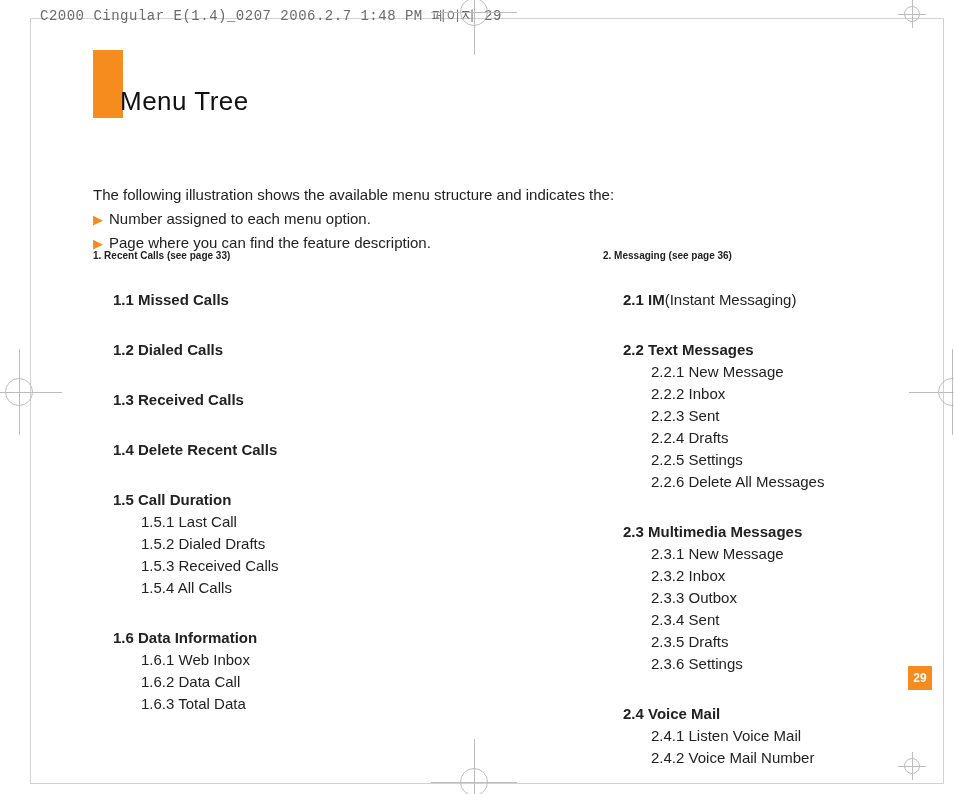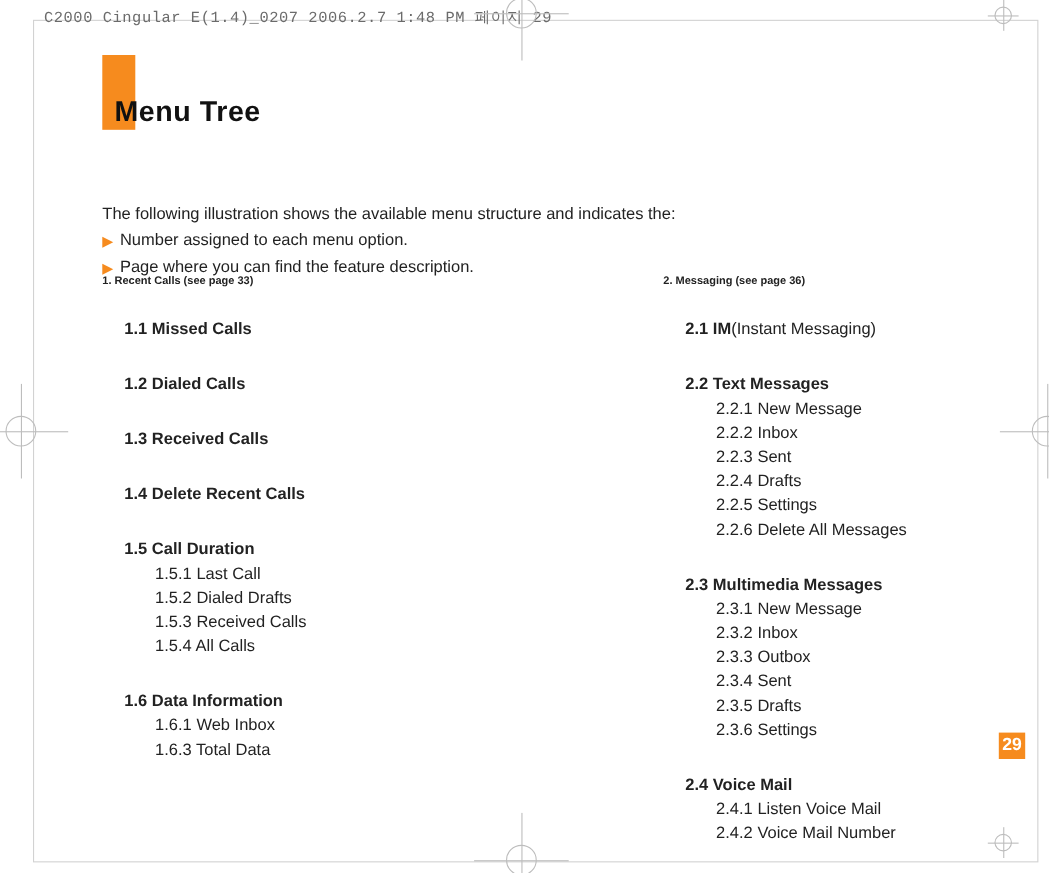--- a/index.html
+++ b/index.html
@@ -34,24 +34,24 @@
   .orange-block {
     position: absolute;
     left: 93px;
     top: 50px;
     width: 30px;
     height: 68px;
     background: #f68b1e;
   }
   .title {
     position: absolute;
-    left: 104px;
+    left: 120px;
     top: 86px;
     font-size: 26px;
-    font-weight: bold;
+    font-weight: normal;
     color: #111;
     letter-spacing: 0.5px;
     text-align: center;
   }
   .intro {
     position: absolute;
     left: 93px;
     top: 168px;
     width: 760px;
     line-height: 22px;
@@ -100,21 +100,21 @@
     line-height: 22px;
   }
   .page-num-box {
     position: absolute;
     right: 22px;
     bottom: 104px;
     width: 24px;
     height: 24px;
     background: #f68b1e;
     color: #fff;
-    font-size: 16px;
+    font-size: 12px;
     font-weight: bold;
     display: flex;
     align-items: center;
     justify-content: center;
   }
 
   
   .reg {
     position: absolute;
     width: 26px;
@@ -171,20 +171,21 @@
       <div class="lvl2">1.2 Dialed Calls</div>
       <div class="lvl2">1.3 Received Calls</div>
       <div class="lvl2">1.4 Delete Recent Calls</div>
       <div class="lvl2">1.5 Call Duration</div>
       <div class="lvl3">1.5.1 Last Call</div>
       <div class="lvl3">1.5.2 Dialed Drafts</div>
       <div class="lvl3">1.5.3 Received Calls</div>
       <div class="lvl3">1.5.4 All Calls</div>
       <div class="lvl2">1.6 Data Information</div>
       <div class="lvl3">1.6.1 Web Inbox</div>
+      <div class="lvl3">1.6.2 Data Call</div>
       <div class="lvl3">1.6.3 Total Data</div>
     </div>
   <div class="col" id="col-right">
     <div class="h1">2.  Messaging (see page 36)</div>
   <div class="lvl2">2.1 IM<span class="paren">(Instant Messaging)</span></div>
       <div class="lvl2">2.2 Text Messages</div>
       <div class="lvl3">2.2.1 New Message</div>
       <div class="lvl3">2.2.2 Inbox</div>
       <div class="lvl3">2.2.3 Sent</div>
       <div class="lvl3">2.2.4 Drafts</div>

